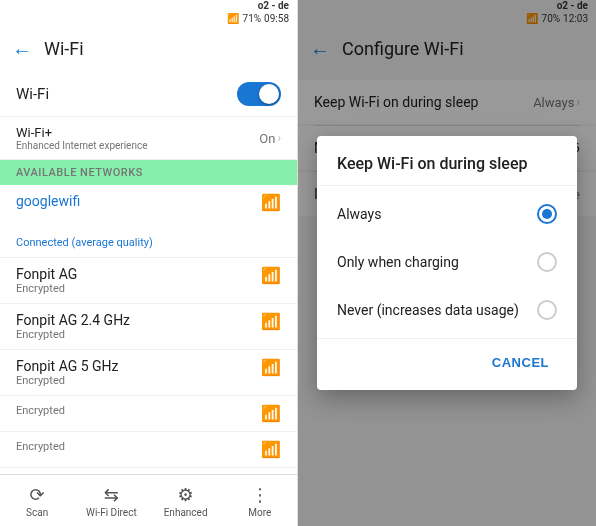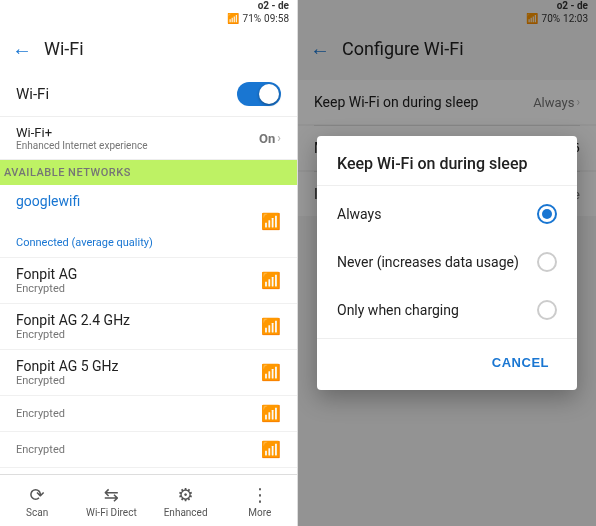--- a/index.html
+++ b/index.html
@@ -97,36 +97,35 @@
       display: flex;
       align-items: center;
       justify-content: space-between;
       padding: 8px 16px;
       border-bottom: 1px solid #eee;
     }
 
     .wifi-plus-info { display: flex; flex-direction: column; }
     .wifi-plus-title { font-size: 13px; color: #212121; }
     .wifi-plus-subtitle { font-size: 10px; color: #757575; }
-    .wifi-plus-value { font-size: 13px; color: #757575; display: flex; align-items: center; gap: 2px; font-weight: bold; }
+    .wifi-plus-value { font-size: 13px; color: #757575; display: flex; align-items: center; gap: 2px; }
 
     .section-header {
-      background: #bef264;
-      padding: 6px 4px;
+      background: #86efac;
+      padding: 6px 16px;
       font-size: 11px;
       color: #757575;
       font-weight: 500;
       letter-spacing: 0.5px;
     }
 
     .network-list { flex: 1; overflow: hidden; }
 
     .network-item {
       display: flex;
-      align-items: center;
       justify-content: space-between;
       padding: 8px 16px;
       border-bottom: 1px solid #f0f0f0;
       cursor: pointer;
       gap: 16px;
     }
 
     .network-info { display: flex; flex-direction: column; }
     .network-name { font-size: 14px; color: #212121; }
     .network-name.connected { color: #1976D2; }
@@ -436,29 +435,29 @@
       <div class="dialog-title">Keep Wi-Fi on during sleep</div>
 
       <div class="dialog-options">
 
         <div class="dialog-option">
           <span class="option-label">Always</span>
           <div class="radio-btn selected"></div>
         </div>
 
         <div class="dialog-option">
+          <span class="option-label">Only when charging</span>
+          <div class="radio-btn"></div>
+        </div>
+
+        <div class="dialog-option">
           <span class="option-label">Never (increases data usage)</span>
           <div class="radio-btn"></div>
         </div>
 
-        <div class="dialog-option">
-          <span class="option-label">Only when charging</span>
-          <div class="radio-btn"></div>
-        </div>
-
       </div>
 
       <div class="dialog-actions">
         <button class="cancel-btn">CANCEL</button>
       </div>
     </div>
   </div>
 
 </div>
 

